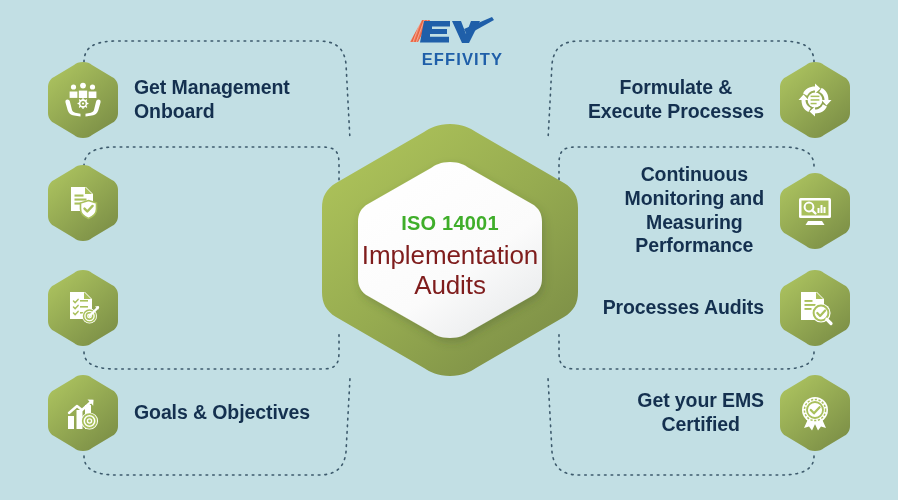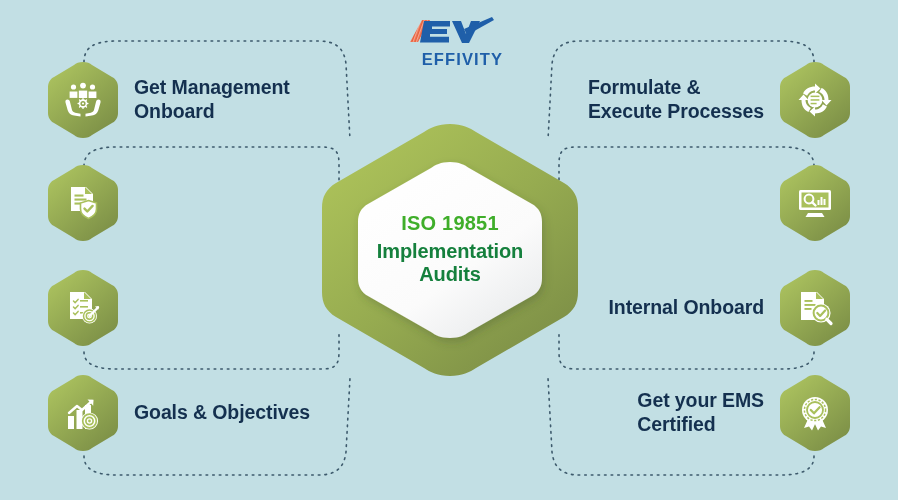--- a/index.html
+++ b/index.html
@@ -77,23 +77,23 @@
   .c-iso {
     display: block;
     font-size: 20px;
     font-weight: bold;
     color: #3fae2a;
     letter-spacing: .2px;
     margin-bottom: 4px;
   }
   .c-main {
     display: block;
-    font-size: 20px;
-    font-weight: bold;
-    color: #15803d;
+    font-size: 26px;
+    font-weight: normal;
+    color: #7f1d1d;
     letter-spacing: -.1px;
   }
 
   
   .item {
     position: absolute;
     display: flex;
     align-items: center;
   }
   .item.left  { left: 46px; flex-direction: row; }
@@ -117,21 +117,21 @@
 
   .item-label {
     font-size: 19.5px;
     font-weight: bold;
     color: #14304f;
     line-height: 1.22;
     letter-spacing: -.1px;
     white-space: pre-line;
   }
   .item.left  .item-label { margin-left: 14px;  text-align: left; }
-  .item.right .item-label { margin-right: 14px; text-align: left; }
+  .item.right .item-label { margin-right: 14px; text-align: center; }
 </style>
 </head>
 <body>
 
 <div id="stage">
 
   <svg id="connectors" viewBox="0 0 898 500" width="898" height="500">
     <g fill="none" stroke="#3d5a6c" stroke-width="1.6" stroke-dasharray="1.6 5" stroke-linecap="round">
 
       <path d="M 84 62 C 84 46 96 41 118 41 L 318 41 C 336 41 344 48 346 64 L 350 140"></path>
@@ -218,21 +218,21 @@
                C 155 215 149 218 140 218
                C 131 218 125 215 121 212
                L 58 176
                C 51 172 48 166 48 158
                L 48 102
                C 48 94 51 88 58 84
                L 121 48
                C 125 45 131 42 140 42 Z" fill="url(#ig)" filter="url(#ish)"></path>
     </svg>
     <div id="center-text">
-      <span class="c-iso">ISO 19851</span>
+      <span class="c-iso">ISO 14001</span>
       <span class="c-main">Implementation</span>
       <span class="c-main">Audits</span>
     </div>
   </div>
 
   <div class="item left" style="top:60px">
     <div class="hex">
       <svg viewBox="0 0 74 80" width="74" height="80">
         <defs>
             <linearGradient id="hg1" x1="0.1" y1="0" x2="0.9" y2="1">
@@ -392,20 +392,24 @@
           <rect x="5.5" y="8.5" width="27" height="15" fill="#a9c05c"></rect>
           <circle cx="13" cy="15" r="4.4" fill="none" stroke="#ffffff" stroke-width="2"></circle>
           <path d="M16.3 18.3l3.2 3.2" stroke="#ffffff" stroke-width="2.4" stroke-linecap="round"></path>
           <rect x="21.5" y="16" width="2" height="5" fill="#ffffff"></rect>
           <rect x="24.5" y="13" width="2" height="8" fill="#ffffff"></rect>
           <rect x="27.5" y="15" width="2" height="6" fill="#ffffff"></rect>
           <path d="M12 29h14l2.5 4h-19z"></path>
         </svg>
       </span>
     </div>
+    <div class="item-label">Continuous
+Monitoring and
+Measuring
+Performance</div>
   </div>
 
   <div class="item right" style="top:268px">
     <div class="hex">
       <svg viewBox="0 0 74 80" width="74" height="80">
         <defs>
             <linearGradient id="hg7" x1="0.1" y1="0" x2="0.9" y2="1">
           <stop offset="0%" stop-color="#aec560"></stop>
               <stop offset="100%" stop-color="#798c45"></stop>
         </linearGradient>
@@ -419,21 +423,21 @@
           <rect x="8.5" y="11" width="8" height="1.9" fill="#a9c05c"></rect>
           <rect x="8.5" y="15" width="11" height="1.9" fill="#a9c05c"></rect>
           <rect x="8.5" y="19" width="7" height="1.9" fill="#a9c05c"></rect>
           <circle cx="25" cy="24" r="9.6" fill="#ffffff"></circle>
           <circle cx="25" cy="24" r="7.4" fill="none" stroke="#a9c05c" stroke-width="2"></circle>
           <path d="M21.3 24l2.8 2.9 5-5.4" fill="none" stroke="#a9c05c" stroke-width="2.2" stroke-linecap="round" stroke-linejoin="round"></path>
           <path d="M30.8 30.3l4.2 4.2" stroke="#ffffff" stroke-width="3.2" stroke-linecap="round"></path>
         </svg>
       </span>
     </div>
-    <div class="item-label">Internal Onboard</div>
+    <div class="item-label">Processes Audits</div>
   </div>
 
   <div class="item right" style="top:373px">
     <div class="hex">
       <svg viewBox="0 0 74 80" width="74" height="80">
         <defs>
             <linearGradient id="hg8" x1="0.1" y1="0" x2="0.9" y2="1">
           <stop offset="0%" stop-color="#aec560"></stop>
               <stop offset="100%" stop-color="#798c45"></stop>
         </linearGradient>

